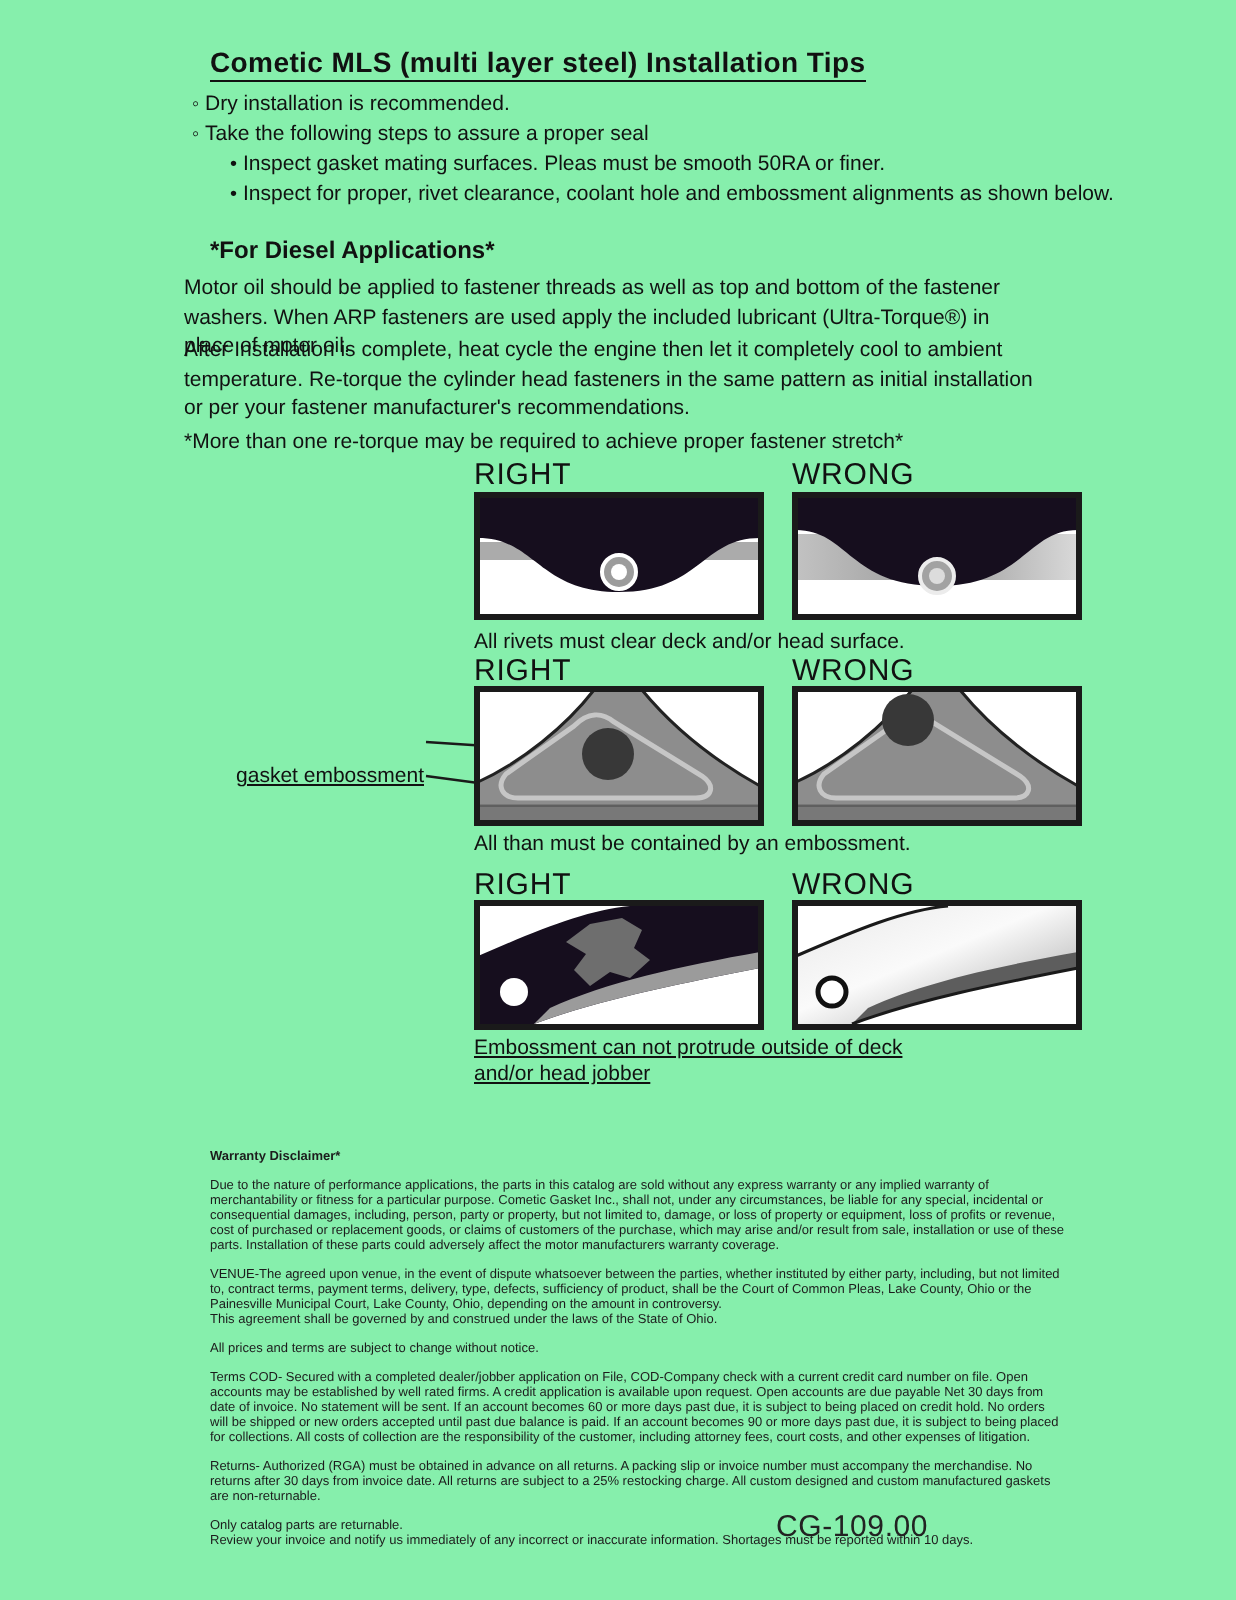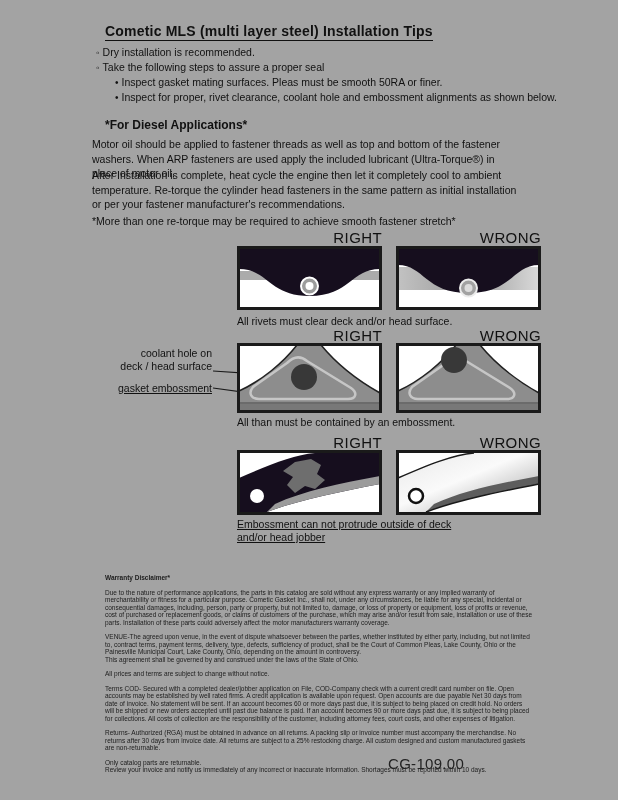--- a/index.html
+++ b/index.html
@@ -1,27 +1,27 @@
 <!DOCTYPE html>
 <html><head>
 <meta charset="utf-8">
 <style>
   html,body{margin:0;padding:0;background:#ffffff;}
-  .page{position:relative;width:618px;height:800px;background:#a3a3a3;overflow:hidden;
+  .page{position:relative;width:618px;height:800px;background:#86efac;overflow:hidden;
         font-family:"Liberation Sans","DejaVu Sans",sans-serif;color:#111;}
   .title{position:absolute;left:105px;top:23px;font-size:14px;font-weight:bold;
          border-bottom:1.5px solid #111;padding-bottom:1px;letter-spacing:.2px;}
   .bullets{position:absolute;left:96px;top:45px;width:445px;font-size:10.5px;line-height:15px;}
   .b-row{white-space:nowrap;}
   .b-row.sub{padding-left:19px;}
   .b-mark{display:inline-block;margin-right:3px;font-size:10px;}
   .h2{position:absolute;left:105px;top:118px;font-size:12px;font-weight:bold;}
   .para{position:absolute;left:92px;width:430px;font-size:10.5px;line-height:14.5px;}
   .p1{top:137px;} .p2{top:168px;} .p3{top:214px;}
-  .dh{position:absolute;width:145px;text-align:right;font-size:15px;letter-spacing:.4px;color:#111;}
+  .dh{position:absolute;width:145px;text-align:left;font-size:15px;letter-spacing:.4px;color:#111;}
   .c1{left:237px;} .c2{left:396px;}
   .r1{top:229px;} .r2{top:327px;} .r3{top:434px;}
   .dbox{position:absolute;display:block;}
   .t1{top:246px;} .t2{top:343px;} .t3{top:450px;}
   .dcap{position:absolute;left:237px;font-size:10.5px;line-height:13px;color:#111;}
   .cap1{top:315px;} .cap2{top:416px;} .cap3{top:518px;text-decoration:underline;}
   .cap-line{display:block;}
   .ann{position:absolute;width:112px;text-align:right;font-size:10.5px;line-height:13px;}
   .ann1{left:100px;top:347px;} .ann2{left:100px;top:382px;text-decoration:underline;}
   .ann-line{display:block;}
@@ -45,21 +45,21 @@
   <div class="bullets">
     <div class="b-row"><span class="b-mark">◦</span><span>Dry installation is recommended.</span></div>
     <div class="b-row"><span class="b-mark">◦</span><span>Take the following steps to assure a proper seal</span></div>
     <div class="b-row sub"><span class="b-mark">•</span><span>Inspect gasket mating surfaces.  Pleas must be smooth 50RA or finer.</span></div>
     <div class="b-row sub"><span class="b-mark">•</span><span>Inspect for proper, rivet clearance, coolant hole and embossment alignments as shown below.</span></div>
   </div>
 
   <div class="h2">*For Diesel Applications*</div>
   <div class="para p1">Motor oil should be applied to fastener threads as well as top and bottom of the fastener washers. When ARP fasteners are used apply the included lubricant (Ultra-Torque®) in place of motor oil.</div>
   <div class="para p2">After Installation is complete, heat cycle the engine then let it completely cool to ambient temperature. Re-torque the cylinder head fasteners in the same pattern as initial installation or per your fastener manufacturer's recommendations.</div>
-  <div class="para p3">*More than one re-torque may be required to achieve smooth fastener stretch*</div>
+  <div class="para p3">*More than one re-torque may be required to achieve proper fastener stretch*</div>
 
   <div class="dh c1 r1">RIGHT</div>
   <div class="dh c2 r1">WRONG</div>
 
   <svg class="dbox c1 t1" width="145" height="64" viewBox="0 0 145 64">
     <rect x="0" y="0" width="145" height="64" fill="#ffffff"></rect>
     <rect x="2" y="25" width="141" height="9" fill="#ababab"></rect>
     <path d="M2,2 H143 V23 C114,23 113,50 72.5,50 C32,50 31,23 2,23 Z" fill="#160e1e"></path>
     <circle cx="72.5" cy="40" r="8.5" fill="#9c9c9c" stroke="#ffffff" stroke-width="2"></circle>
     <circle cx="72.5" cy="40" r="4" fill="#ffffff"></circle>
@@ -81,24 +81,20 @@
     <circle cx="72.5" cy="42" r="8.5" fill="#a2a2a2" stroke="#ececec" stroke-width="2"></circle>
     <circle cx="72.5" cy="42" r="4" fill="#dcdcdc"></circle>
     <rect x="1.5" y="1.5" width="142" height="61" fill="none" stroke="#1a1a1a" stroke-width="3"></rect>
   </svg>
 
   <div class="dcap cap1">All rivets must clear deck and/or head surface.</div>
 
   <div class="dh c1 r2">RIGHT</div>
   <div class="dh c2 r2">WRONG</div>
 
-  <div class="ann ann1">
-    <span class="ann-line">coolant hole on</span>
-    <span class="ann-line">deck / head surface</span>
-  </div>
   <div class="ann ann2">gasket embossment</div>
 
   <svg class="leader" width="210" height="70" viewBox="0 0 210 70">
     <line x1="108" y1="28" x2="199" y2="34" stroke="#1a1a1a" stroke-width="1.2"></line>
     <line x1="108" y1="45" x2="160" y2="52" stroke="#1a1a1a" stroke-width="1.2"></line>
   </svg>
 
   <svg class="dbox c1 t2" width="145" height="70" viewBox="0 0 145 70">
     <rect x="0" y="0" width="145" height="70" fill="#8d8d8d"></rect>
     <rect x="2" y="59" width="141" height="9" fill="#787878"></rect>

